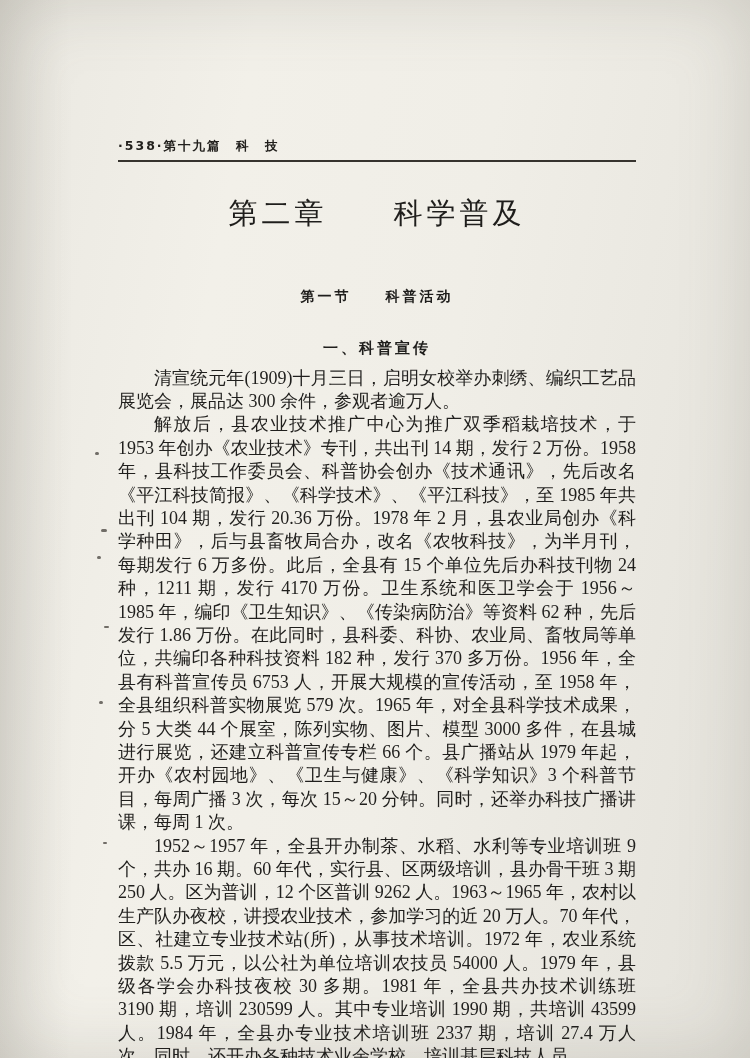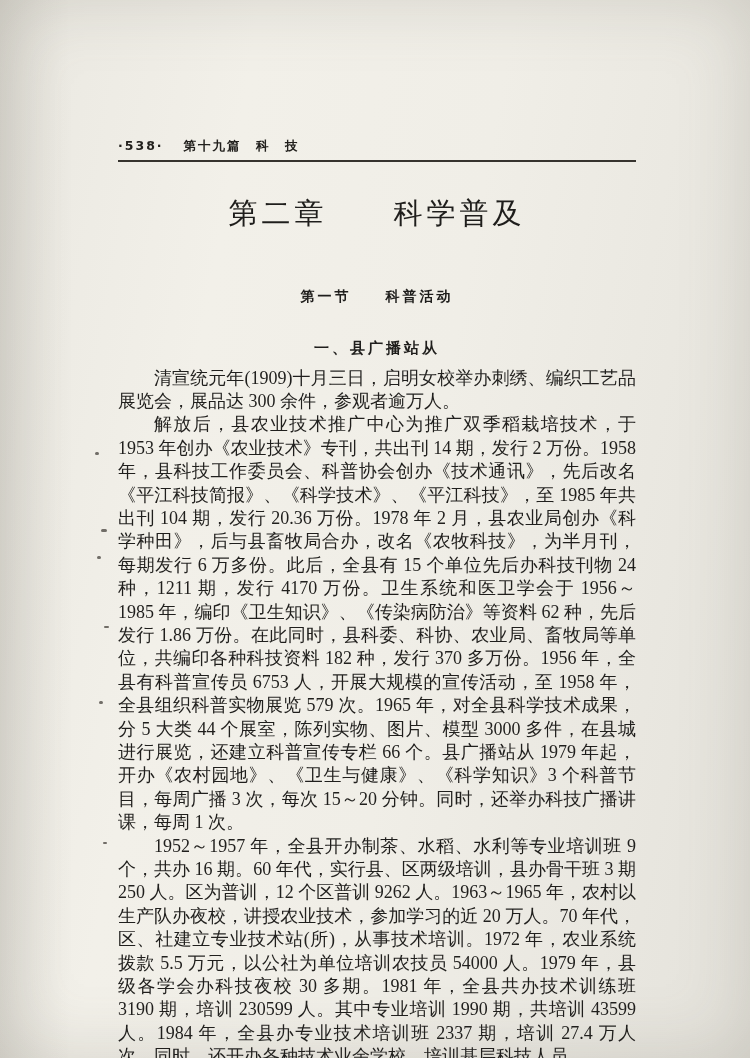--- a/index.html
+++ b/index.html
@@ -24,21 +24,21 @@
     position: absolute;
     background: #46423c;
     border-radius: 2px;
     opacity: 0.75;
   }
   .content {
     position: absolute; left: 118px; top: 0; width: 518px;
   }
   .header-row {
     margin-top: 138px;
-    display: flex; align-items: baseline; gap: 20px;
+    display: flex; align-items: baseline; 
     font-family: "DejaVu Sans", "Liberation Sans", sans-serif;
     font-weight: bold;
     font-size: 12.5px;
     letter-spacing: 2px;
     color: #22201d;
   }
   .rule {
     margin-top: 5px;
     height: 1.5px;
     background: #36332e;
@@ -96,21 +96,21 @@
     <div class="header-row">
       <span>·538·</span>
       <span>第十九篇　科　技</span>
     </div>
     <div class="rule"></div>
 
     <div class="chapter-title">第二章　　科学普及</div>
 
     <div class="section-title">第一节　　科普活动</div>
 
-    <div class="sub-heading first">一、县广播站从</div>
+    <div class="sub-heading first">一、科普宣传</div>
     <p class="body-para">清宣统元年(1909)十月三日，启明女校举办刺绣、编织工艺品展览会，展品达 300 余件，参观者逾万人。</p>
     <p class="body-para">解放后，县农业技术推广中心为推广双季稻栽培技术，于 1953 年创办《农业技术》专刊，共出刊 14 期，发行 2 万份。1958 年，县科技工作委员会、科普协会创办《技术通讯》，先后改名《平江科技简报》、《科学技术》、《平江科技》，至 1985 年共出刊 104 期，发行 20.36 万份。1978 年 2 月，县农业局创办《科学种田》，后与县畜牧局合办，改名《农牧科技》，为半月刊，每期发行 6 万多份。此后，全县有 15 个单位先后办科技刊物 24 种，1211 期，发行 4170 万份。卫生系统和医卫学会于 1956～1985 年，编印《卫生知识》、《传染病防治》等资料 62 种，先后发行 1.86 万份。在此同时，县科委、科协、农业局、畜牧局等单位，共编印各种科技资料 182 种，发行 370 多万份。1956 年，全县有科普宣传员 6753 人，开展大规模的宣传活动，至 1958 年，全县组织科普实物展览 579 次。1965 年，对全县科学技术成果，分 5 大类 44 个展室，陈列实物、图片、模型 3000 多件，在县城进行展览，还建立科普宣传专栏 66 个。县广播站从 1979 年起，开办《农村园地》、《卫生与健康》、《科学知识》3 个科普节目，每周广播 3 次，每次 15～20 分钟。同时，还举办科技广播讲课，每周 1 次。</p>
 
     <p class="body-para">1952～1957 年，全县开办制茶、水稻、水利等专业培训班 9 个，共办 16 期。60 年代，实行县、区两级培训，县办骨干班 3 期 250 人。区为普训，12 个区普训 9262 人。1963～1965 年，农村以生产队办夜校，讲授农业技术，参加学习的近 20 万人。70 年代，区、社建立专业技术站(所)，从事技术培训。1972 年，农业系统拨款 5.5 万元，以公社为单位培训农技员 54000 人。1979 年，县级各学会办科技夜校 30 多期。1981 年，全县共办技术训练班 3190 期，培训 230599 人。其中专业培训 1990 期，共培训 43599 人。1984 年，全县办专业技术培训班 2337 期，培训 27.4 万人次。同时，还开办各种技术业余学校，培训基层科技人员。</p>
 
     <div class="sub-heading">三、科技情报与咨询</div>
     <p class="body-para">1979 年，县科委建立科技情报室，全县配备情报员 30 多人。1984 年，县科委成立“经济技术情况咨询服务中心”，并先后与全国 820 多个县、市和 700 多个单位建立情报信息交换关系。</p>
 
   </div>
 </div>

